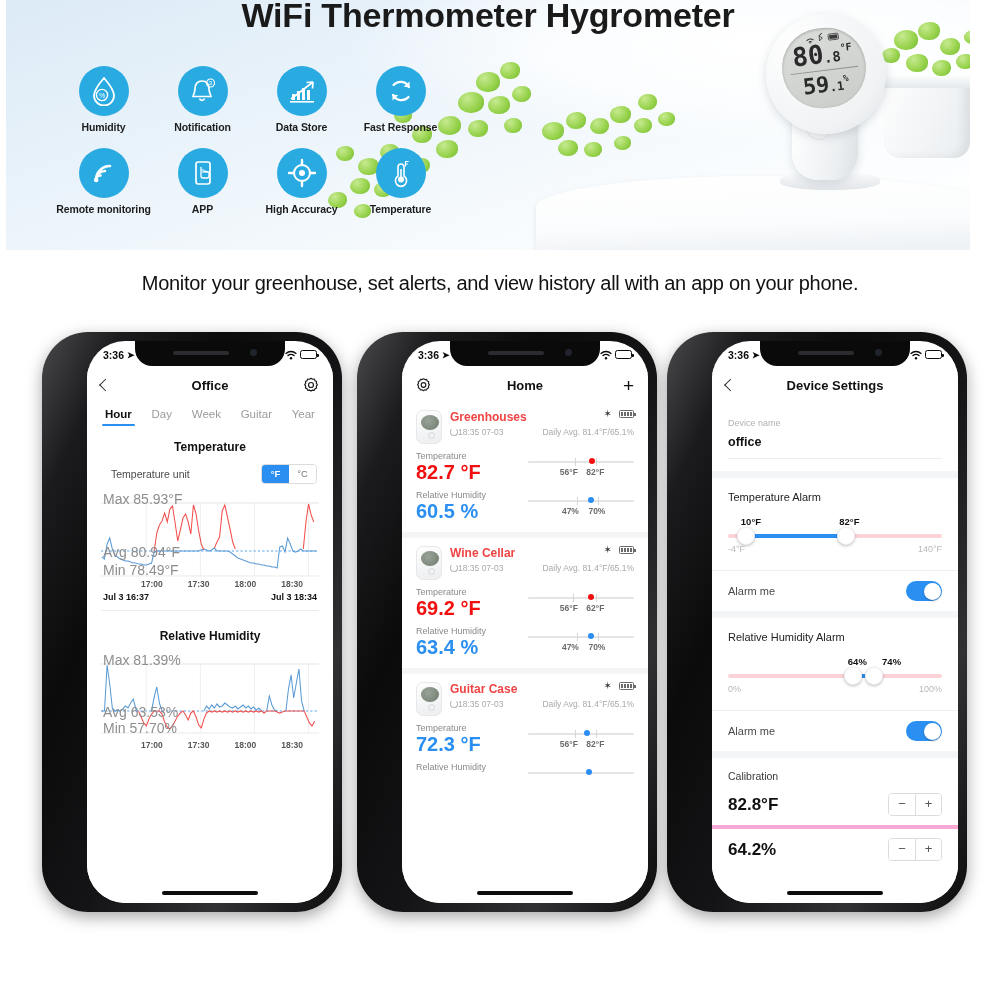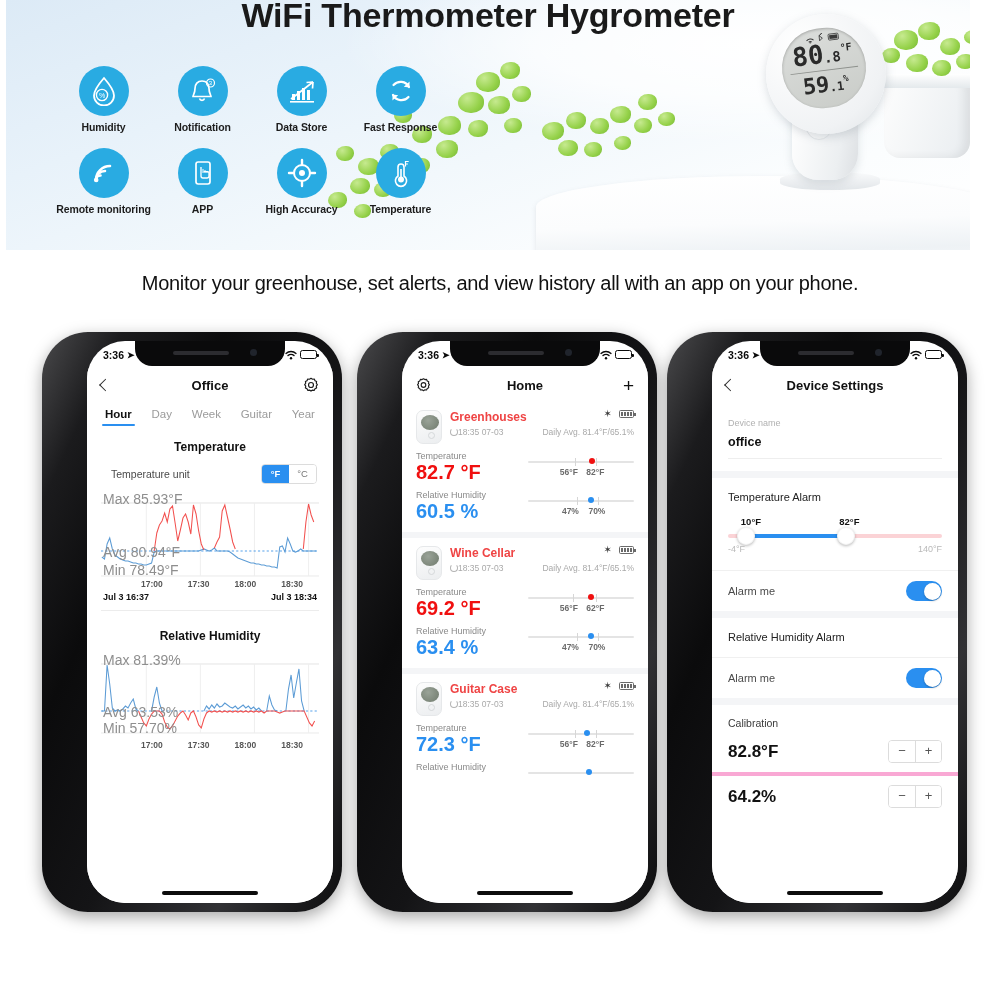--- a/index.html
+++ b/index.html
@@ -964,20 +964,35 @@
           </div>
           <div class="row-toggle">
             <span class="lab">Alarm me</span>
             <span class="toggle"></span>
           </div>
 
           <div class="set-sep"></div>
 
           <div class="set-group" style="padding-top:13px;padding-bottom:14px">
             <div class="set-h">Relative Humidity Alarm</div>
+            <div class="slider-block">
+              <div class="sl-top">
+                <span style="left:56%">64%</span>
+                <span style="left:72%">74%</span>
+              </div>
+              <div class="sl-track">
+                <div class="sl-fill" style="left:61.5%;width:3%"></div>
+                <div class="sl-knob" style="left:54%"></div>
+                <div class="sl-knob" style="left:64%"></div>
+              </div>
+              <div class="sl-bot">
+                <span style="left:0">0%</span>
+                <span style="right:0">100%</span>
+              </div>
+            </div>
           </div>
           <div class="row-toggle">
             <span class="lab">Alarm me</span>
             <span class="toggle"></span>
           </div>
 
           <div class="set-sep"></div>
 
           <div class="set-group" style="padding-top:12px;padding-bottom:2px">
             <div class="set-h" style="color:#3a3a3a;font-size:10.5px">Calibration</div>

